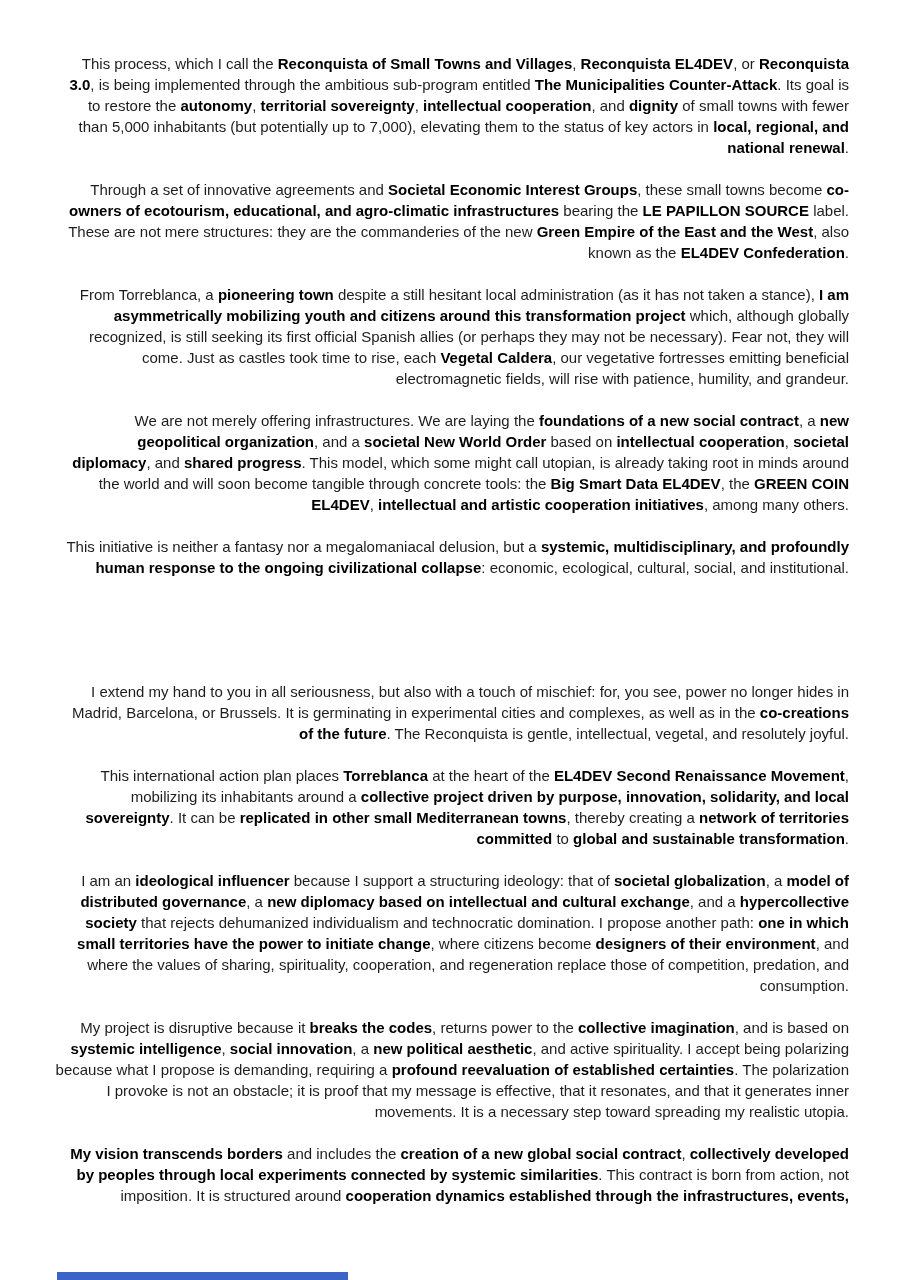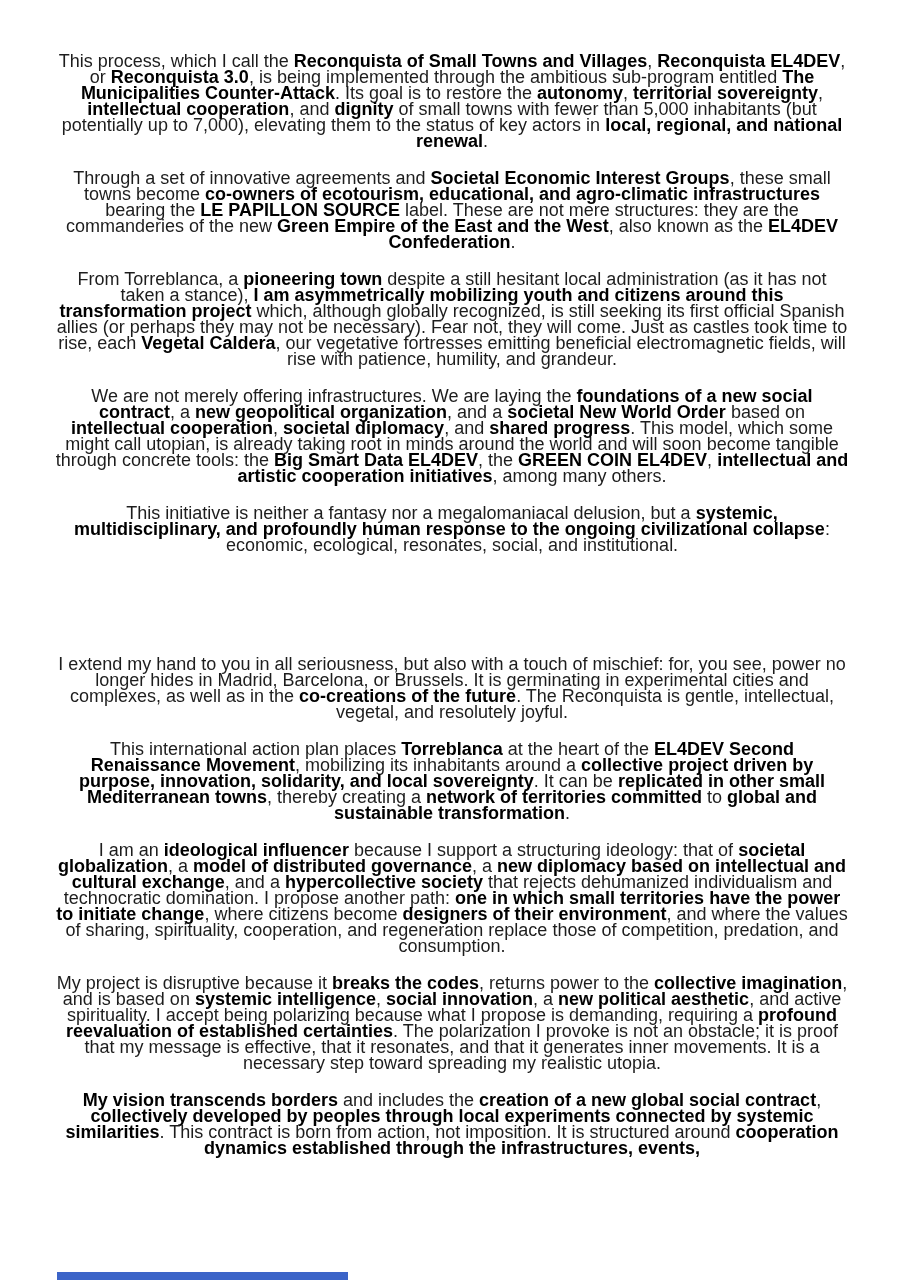--- a/index.html
+++ b/index.html
@@ -13,24 +13,24 @@
     height: 1280px;
     background: #ffffff;
     overflow: hidden;
     font-family: "Liberation Sans", sans-serif;
   }
   .text-block {
     position: absolute;
     top: 53px;
     left: 55px;
     width: 794px;
-    font-size: 18px;
-    line-height: 16px;
+    font-size: 15px;
+    line-height: 21px;
     color: #1d1d1d;
-    text-align: center;
+    text-align: right;
   }
   .text-block p {
     margin: 0 0 21px 0;
     padding: 0;
   }
   .text-block p.big-gap {
     margin-bottom: 103px;
   }
   .run-bold {
     font-weight: bold;
@@ -49,21 +49,21 @@
 </style>
 </head>
 <body>
 
 <div class="page" style="background: rgb(255, 255, 255);">
   <div class="text-block" id="text-block" style="color: rgb(29, 29, 29);">
       <p><span class="run-normal">This process, which I call the </span><span class="run-bold">Reconquista of Small Towns and Villages</span><span class="run-normal">, </span><span class="run-bold">Reconquista EL4DEV</span><span class="run-normal">, or </span><span class="run-bold">Reconquista 3.0</span><span class="run-normal">, is being implemented through the ambitious sub-program entitled </span><span class="run-bold">The Municipalities Counter-Attack</span><span class="run-normal">. Its goal is to restore the </span><span class="run-bold">autonomy</span><span class="run-normal">, </span><span class="run-bold">territorial sovereignty</span><span class="run-normal">, </span><span class="run-bold">intellectual cooperation</span><span class="run-normal">, and </span><span class="run-bold">dignity</span><span class="run-normal"> of small towns with fewer than 5,000 inhabitants (but potentially up to 7,000), elevating them to the status of key actors in </span><span class="run-bold">local, regional, and national renewal</span><span class="run-normal">.</span></p>
       <p><span class="run-normal">Through a set of innovative agreements and </span><span class="run-bold">Societal Economic Interest Groups</span><span class="run-normal">, these small towns become </span><span class="run-bold">co-owners of ecotourism, educational, and agro-climatic infrastructures</span><span class="run-normal"> bearing the </span><span class="run-bold">LE PAPILLON SOURCE</span><span class="run-normal"> label. These are not mere structures: they are the commanderies of the new </span><span class="run-bold">Green Empire of the East and the West</span><span class="run-normal">, also known as the </span><span class="run-bold">EL4DEV Confederation</span><span class="run-normal">.</span></p>
       <p><span class="run-normal">From Torreblanca, a </span><span class="run-bold">pioneering town</span><span class="run-normal"> despite a still hesitant local administration (as it has not taken a stance), </span><span class="run-bold">I am asymmetrically mobilizing youth and citizens around this transformation project</span><span class="run-normal"> which, although globally recognized, is still seeking its first official Spanish allies (or perhaps they may not be necessary). Fear not, they will come. Just as castles took time to rise, each </span><span class="run-bold">Vegetal Caldera</span><span class="run-normal">, our vegetative fortresses emitting beneficial electromagnetic fields, will rise with patience, humility, and grandeur.</span></p>
       <p><span class="run-normal">We are not merely offering infrastructures. We are laying the </span><span class="run-bold">foundations of a new social contract</span><span class="run-normal">, a </span><span class="run-bold">new geopolitical organization</span><span class="run-normal">, and a </span><span class="run-bold">societal New World Order</span><span class="run-normal"> based on </span><span class="run-bold">intellectual cooperation</span><span class="run-normal">, </span><span class="run-bold">societal diplomacy</span><span class="run-normal">, and </span><span class="run-bold">shared progress</span><span class="run-normal">. This model, which some might call utopian, is already taking root in minds around the world and will soon become tangible through concrete tools: the </span><span class="run-bold">Big Smart Data EL4DEV</span><span class="run-normal">, the </span><span class="run-bold">GREEN COIN EL4DEV</span><span class="run-normal">, </span><span class="run-bold">intellectual and artistic cooperation initiatives</span><span class="run-normal">, among many others.</span></p>
-      <p class="big-gap"><span class="run-normal">This initiative is neither a fantasy nor a megalomaniacal delusion, but a </span><span class="run-bold">systemic, multidisciplinary, and profoundly human response to the ongoing civilizational collapse</span><span class="run-normal">: economic, ecological, resonates, social, and institutional.</span></p>
+      <p class="big-gap"><span class="run-normal">This initiative is neither a fantasy nor a megalomaniacal delusion, but a </span><span class="run-bold">systemic, multidisciplinary, and profoundly human response to the ongoing civilizational collapse</span><span class="run-normal">: economic, ecological, cultural, social, and institutional.</span></p>
       <p><span class="run-normal">I extend my hand to you in all seriousness, but also with a touch of mischief: for, you see, power no longer hides in Madrid, Barcelona, or Brussels. It is germinating in experimental cities and complexes, as well as in the </span><span class="run-bold">co-creations of the future</span><span class="run-normal">. The Reconquista is gentle, intellectual, vegetal, and resolutely joyful.</span></p>
       <p><span class="run-normal">This international action plan places </span><span class="run-bold">Torreblanca</span><span class="run-normal"> at the heart of the </span><span class="run-bold">EL4DEV Second Renaissance Movement</span><span class="run-normal">, mobilizing its inhabitants around a </span><span class="run-bold">collective project driven by purpose, innovation, solidarity, and local sovereignty</span><span class="run-normal">. It can be </span><span class="run-bold">replicated in other small Mediterranean towns</span><span class="run-normal">, thereby creating a </span><span class="run-bold">network of territories committed</span><span class="run-normal"> to </span><span class="run-bold">global and sustainable transformation</span><span class="run-normal">.</span></p>
       <p><span class="run-normal">I am an </span><span class="run-bold">ideological influencer</span><span class="run-normal"> because I support a structuring ideology: that of </span><span class="run-bold">societal globalization</span><span class="run-normal">, a </span><span class="run-bold">model of distributed governance</span><span class="run-normal">, a </span><span class="run-bold">new diplomacy based on intellectual and cultural exchange</span><span class="run-normal">, and a </span><span class="run-bold">hypercollective society</span><span class="run-normal"> that rejects dehumanized individualism and technocratic domination. I propose another path: </span><span class="run-bold">one in which small territories have the power to initiate change</span><span class="run-normal">, where citizens become </span><span class="run-bold">designers of their environment</span><span class="run-normal">, and where the values of sharing, spirituality, cooperation, and regeneration replace those of competition, predation, and consumption.</span></p>
       <p><span class="run-normal">My project is disruptive because it </span><span class="run-bold">breaks the codes</span><span class="run-normal">, returns power to the </span><span class="run-bold">collective imagination</span><span class="run-normal">, and is based on </span><span class="run-bold">systemic intelligence</span><span class="run-normal">, </span><span class="run-bold">social innovation</span><span class="run-normal">, a </span><span class="run-bold">new political aesthetic</span><span class="run-normal">, and active spirituality. I accept being polarizing because what I propose is demanding, requiring a </span><span class="run-bold">profound reevaluation of established certainties</span><span class="run-normal">. The polarization I provoke is not an obstacle; it is proof that my message is effective, that it resonates, and that it generates inner movements. It is a necessary step toward spreading my realistic utopia.</span></p>
       <p><span class="run-bold">My vision transcends borders</span><span class="run-normal"> and includes the </span><span class="run-bold">creation of a new global social contract</span><span class="run-normal">, </span><span class="run-bold">collectively developed by peoples through local experiments connected by systemic similarities</span><span class="run-normal">. This contract is born from action, not imposition. It is structured around </span><span class="run-bold">cooperation dynamics established through the infrastructures, events,</span></p>
     </div>
   <div class="bottom-highlight-bar" id="bottom-bar" style="background: rgb(60, 100, 200);"></div>
 </div>
 
 </body></html>

